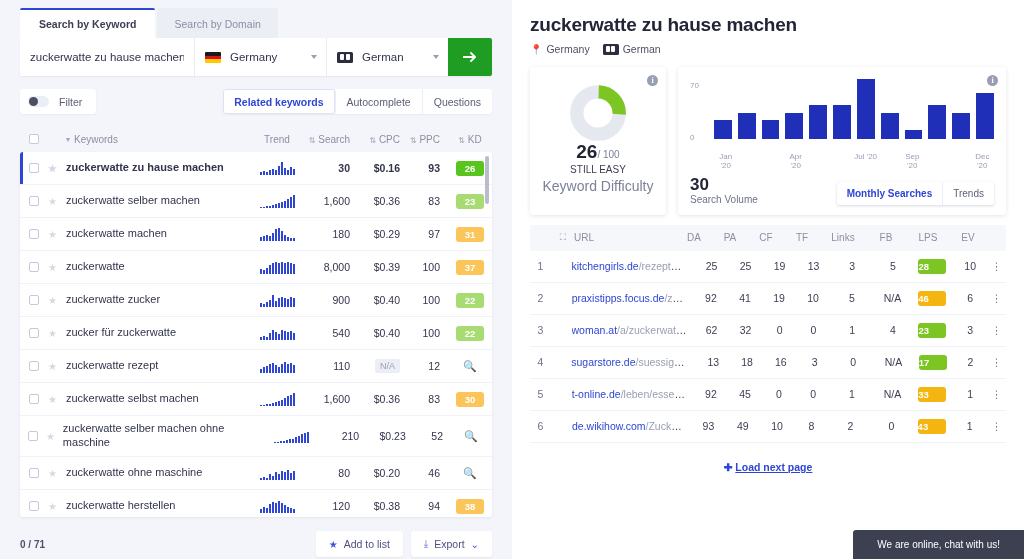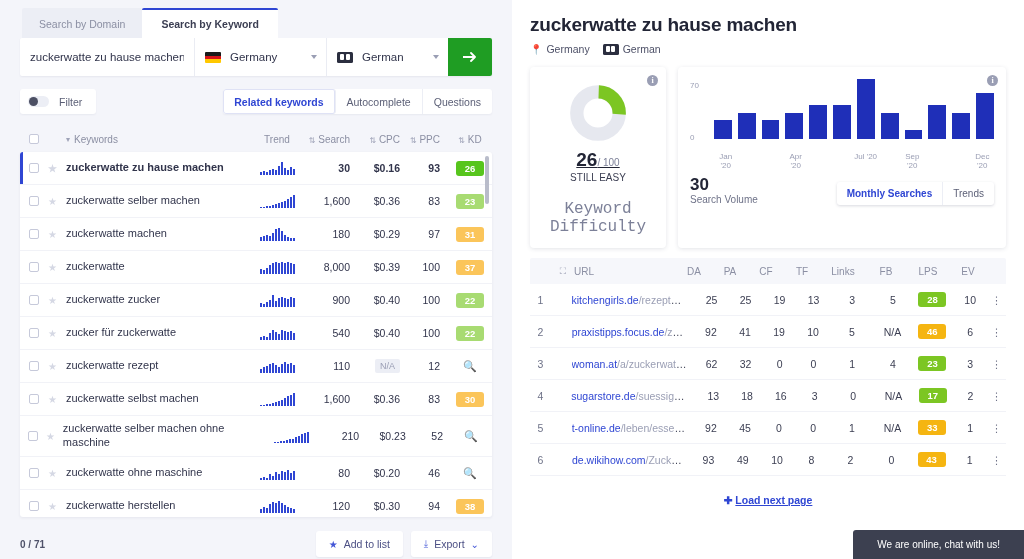--- a/index.html
+++ b/index.html
@@ -237,24 +237,24 @@
   .card.kd { width: 136px; padding: 10px 0 12px; text-align:center; }
   .card.vol { flex: 1 1 auto; padding: 10px 12px 10px; }
   .info-i {
     position:absolute; right: 8px; top: 8px;
     width: 11px; height: 11px; border-radius: 50%;
     background: #9a9eb4; color: #fff; font-size: 8px;
     line-height: 11px; font-weight: bold; text-align:center;
     font-family: "Liberation Serif", serif; cursor: pointer;
   }
   .donut-wrap { margin: 8px auto 0; width: 56px; height: 56px; position: relative; }
-  .kd-val { margin-top: 8px; font-size: 19px; font-weight: bold; color: #222536; text-decoration: underline; }
+  .kd-val { font-size: 19px; font-weight: bold; color: #222536; }
   .kd-val small { font-size: 10px; font-weight: normal; color: #7c8098; }
   .kd-sub { font-size: 10px; font-weight: normal; color: #3b3e52; margin-top: 1px; }
-  .kd-cap { font-size: 16px; color: #7c8098; margin-top: 17px; font-family: Liberation Mono, monospace; }
+  .kd-cap { font-size: 14px; color: #7c8098; margin-top: 3px; }
 
   .chartbox { position: relative; height: 72px; padding-left: 24px; }
   .y-lab { position:absolute; left:0; font-size: 8px; color: #9a9eb4; }
   .bars {
     display:flex; align-items: flex-end; gap: 6px;
     height: 62px; border-bottom: 0px;
   }
   .bars i { flex: 1 1 0; background: #1f2fb8; display:block; }
   .x-axis { display:flex; margin-left: 24px; margin-top: 3px; font-size: 8px; color: #9a9eb4; }
   .x-axis span { flex: 1 1 0; text-align: center; }
@@ -296,21 +296,21 @@
   .s-url span { color: #9a9eb4; }
   .s-num { width: 36px; text-align:center; }
   .s-links { width: 46px; text-align:center; }
   .s-fb { width: 40px; text-align:center; }
   .s-lps { width: 44px; text-align:center; }
   .s-ev { width: 36px; text-align:center; }
   .s-dots { width: 20px; text-align:center; color:#6e7288; letter-spacing:0; cursor:pointer;}
   .expand-ic { width: 22px; text-align:center; color:#9a9eb4; font-size:9px;}
   .lps-badge {
     display:inline-block; min-width:28px; padding:2px 0;
-    border-radius:3px; color:#fff; font-size:9.5px; font-weight:bold; text-align:center;
+    border-radius:3px; color:#fff; font-size:9.5px; font-weight:bold; text-align:left;
   }
   .load-next {
     margin-top: 18px; text-align:center;
     font-size: 10.5px; color:#2f46d3; font-weight: bold;
     cursor:pointer;
   }
   .load-next u { text-decoration: underline; }
 
   .chat-widget {
     position:absolute; right: 0; bottom: 0;
@@ -320,22 +320,22 @@
   }
 </style>
 </head>
 <body>
 
 <div class="app">
 
   <div class="left">
 
     <div class="tabs-row">
+      <div class="tab-top">Search by Keyword</div>
       <div class="tab-top inactive">Search by Domain</div>
-      <div class="tab-top">Search by Keyword</div>
     </div>
 
     <div class="search-bar">
       <input class="kw-input" value="zuckerwatte zu hause machen" style="">
       <div class="sel-box country">
         <span class="flag-de"></span>
         <span class="sel-label">Germany</span>
         <span class="caret"></span>
       </div>
       <div class="sel-box lang">
@@ -681,21 +681,21 @@
                 <i style="height:10px"></i>
                 <i style="height:12px"></i>
                 <i style="height:10px"></i>
                 <i style="height:8px"></i>
                 <i style="height:6px"></i>
                 <i style="height:5px"></i>
                 <i style="height:4px"></i>
               </span>
             </div>
             <div class="c-sv num">120</div>
-            <div class="c-cpc"><span class="num">$0.30</span></div>
+            <div class="c-cpc"><span class="num">$0.38</span></div>
             <div class="c-ppc num">94</div>
             <div class="c-kd"><span class="kd-badge" style="background:#fbc55a">38</span></div>
           </div>
         </div>
       <div class="kw-scroll"></div>
     </div>
 
     <div class="kw-footer">
       <div class="count">0 / 71</div>
       <div class="foot-btns">

